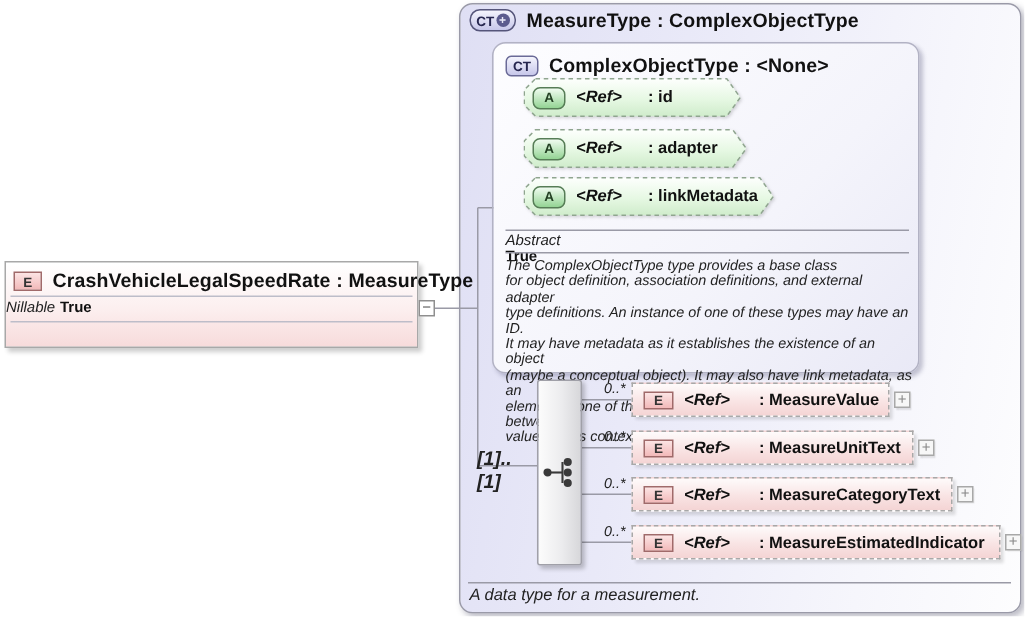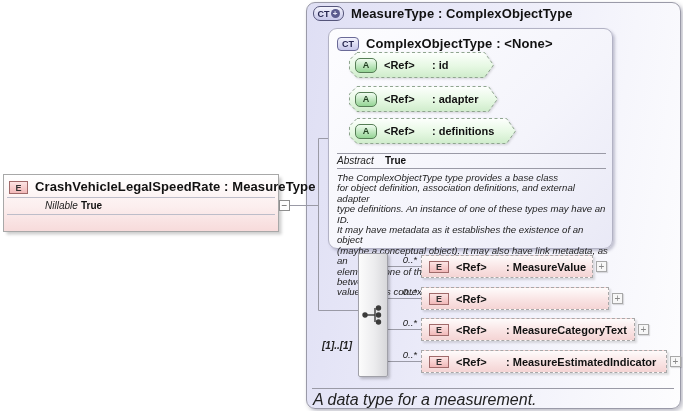--- a/index.html
+++ b/index.html
@@ -43,21 +43,21 @@
   
   .root-box {
     left: 3px; top: 174px; width: 276px; height: 58px;
     border: 1px solid #a8a8a8;
     background: linear-gradient(180deg, #ffffff 0%, #fcefef 55%, #f7dbdb 100%);
     box-shadow: 2.5px 2.5px 3px rgba(0,0,0,0.2);
     z-index: 3;
   }
   .root-box .hdr { padding: 4px 5px 3px 5px; }
   .sep { margin: 0 3px; border-top: 1px solid #bdbdc9; }
-  .kv-row { display: flex; align-items: baseline; padding: 2px 6px 1px 13px; height: 16px; margin-left: 28px; }
+  .kv-row { display: flex; align-items: baseline; padding: 2px 6px 1px 0; height: 16px; }
   .kv-label { font-style: italic; font-size: 10px; color: #222; width: 36px; }
   .kv-value { font-weight: bold; font-size: 10px; color: #111; }
   .root-desc { padding: 2px 6px; font-style: italic; font-size: 9.8px; color: #222; white-space: nowrap; }
 
   
   .toggle { display: flex; align-items: center; justify-content: center;
     width: 11px; height: 11px; font-size: 10px; line-height: 9px; color: #555;
     border: 1px solid #8f8f8f; background: #ffffff; z-index: 4; }
   .plusbox { border: 1px solid #a8a8a8; background: #f7f7f7; color: #888;
     box-shadow: 1px 1px 1px rgba(0,0,0,0.12); }
@@ -65,35 +65,35 @@
   
   .inner-box {
     left: 328px; top: 28px; width: 285px; height: 221px;
     border: 1px solid #b2b2c4; border-radius: 9px;
     background: linear-gradient(135deg, #fdfdff 0%, #f4f4fb 60%, #e9e9f6 100%);
     box-shadow: 2px 2px 3px rgba(70,70,110,0.3);
     z-index: 3;
   }
   .inner-box .hdr { position: absolute; left: 8px; top: 7px; }
   .rule { position: absolute; height: 1px; background: #9a9aa6; }
-  .abstract-row { position: absolute; left: 8px; top: 126px; display: flex; }
+  .abstract-row { position: absolute; left: 8px; top: 126px; display: flex; flex-direction: column; }
   .abstract-row .kv-label { width: 48px; }
   .doc-text {
     position: absolute; left: 8px; top: 144px; width: 272px;
     font-style: italic; font-size: 9.6px; line-height: 10.4px; color: #222;
     white-space: pre-line;
   }
 
   
   .attr-shape { position: absolute; height: 26px; z-index: 3;
     filter: drop-shadow(1.5px 1.5px 1px rgba(0,0,0,0.15)); }
   .attr-shape svg { position: absolute; left: 0; top: 0; }
   .attr-content { position: absolute; left: 0; top: 0; height: 26px;
     display: flex; align-items: center; padding-left: 6px; white-space: nowrap; }
-  .ref-label { font-weight: bold; font-size: 11px; color: #111; margin-left: 7px; width: 48px; }
+  .ref-label { font-weight: bold; font-size: 11px; color: #111; margin-left: 7px; width: 48px; font-style: italic; }
   .member-name { font-weight: bold; font-size: 11px; color: #111; }
 
   
   .seq-box {
     left: 358px; top: 253px; width: 30px; height: 124px;
     border: 1px solid #a0a0a8; border-radius: 2px;
     background: linear-gradient(90deg, #fcfcfc 0%, #ececee 55%, #d7d7da 100%);
     box-shadow: 2px 2px 3px rgba(0,0,0,0.22);
     z-index: 3; display: flex; align-items: center; justify-content: center;
   }
@@ -101,26 +101,26 @@
   
   .elem-box { position: absolute; left: 421px; height: 23px;
     border: 1px dashed #a8a8a8;
     background: linear-gradient(180deg, #fefbfb 0%, #f9e4e4 55%, #f4d4d4 100%);
     box-shadow: 2px 2px 2px rgba(0,0,0,0.13);
     display: flex; align-items: center; padding-left: 7px; white-space: nowrap; z-index: 3; }
   .elem-box .ref-label { width: 50px; }
 
   .occurs { position: absolute; width: 40px; text-align: right;
     font-style: italic; font-size: 9.5px; color: #222; z-index: 3; }
-  .cardinality { position: absolute; left: 318px; top: 298px; width: 38px; text-align: center;
-    font-style: italic; font-weight: bold; font-size: 10px; color: #222; z-index: 3; margin-top: 42px; }
+  .cardinality { position: absolute; left: 318px; top: 298px; width: 38px; 
+    font-style: italic; font-weight: bold; font-size: 13px; color: #222; z-index: 3; }
 
   
   .footer-rule { left: 312px; top: 388px; width: 362px; z-index: 3; }
-  .footer-text { left: 313px; top: 391px; font-style: italic; font-size: 16px; color: #222; z-index: 3; }
+  .footer-text { left: 313px; top: 391px; font-style: italic; font-size: 11px; color: #222; z-index: 3; }
 </style>
 </head>
 <body>
 
 <div id="canvas">
 
   <svg width="0" height="0" style="position:absolute" aria-hidden="true">
     <defs>
       <linearGradient id="gGreen" x1="0" y1="0" x2="0" y2="1">
         <stop offset="0" stop-color="#fdfffd"></stop>
@@ -214,21 +214,21 @@
     </div>
   </div>
 
   <div class="attr-shape" style="left:349px; top:118px; width:167px;">
     <svg width="167" height="26">
         <polygon points="8,0.5 157.5,0.5 166.5,13 157.5,25.5 8,25.5 0.5,18 0.5,8" fill="url(#gGreen)" stroke="#8fa58f" stroke-dasharray="3,2.5" stroke-width="1"></polygon>
       </svg>
     <div class="attr-content">
       <span class="ico ico-a">A</span>
       <span class="ref-label">&lt;Ref&gt;</span>
-      <span class="member-name">: definitions</span>
+      <span class="member-name">: linkMetadata</span>
     </div>
   </div>
 
   <div class="abs seq-box">
     <svg width="22" height="22" viewBox="0 0 22 22">
       <g stroke="#3a3a3a" stroke-width="1.4" fill="#3a3a3a">
         <line x1="3" y1="11" x2="13" y2="11"></line>
         <line x1="13" y1="4" x2="13" y2="18"></line>
         <circle cx="3" cy="11" r="2"></circle>
         <circle cx="16.5" cy="4" r="2"></circle>
@@ -244,20 +244,21 @@
     <span class="ico ico-e-ref">E</span>
     <span class="ref-label">&lt;Ref&gt;</span>
     <span class="member-name">: MeasureValue</span>
   </div>
   <div class="abs toggle plusbox" style="left:596px; top:261px;">+</div>
 
   <div class="occurs" style="left:377px; top:286px;">0..*</div>
   <div class="elem-box" style="top:287px; width:188px;">
     <span class="ico ico-e-ref">E</span>
     <span class="ref-label">&lt;Ref&gt;</span>
+    <span class="member-name">: MeasureUnitText</span>
   </div>
   <div class="abs toggle plusbox" style="left:612px; top:293px;">+</div>
 
   <div class="occurs" style="left:377px; top:317px;">0..*</div>
   <div class="elem-box" style="top:318px; width:214px;">
     <span class="ico ico-e-ref">E</span>
     <span class="ref-label">&lt;Ref&gt;</span>
     <span class="member-name">: MeasureCategoryText</span>
   </div>
   <div class="abs toggle plusbox" style="left:638px; top:324px;">+</div>

